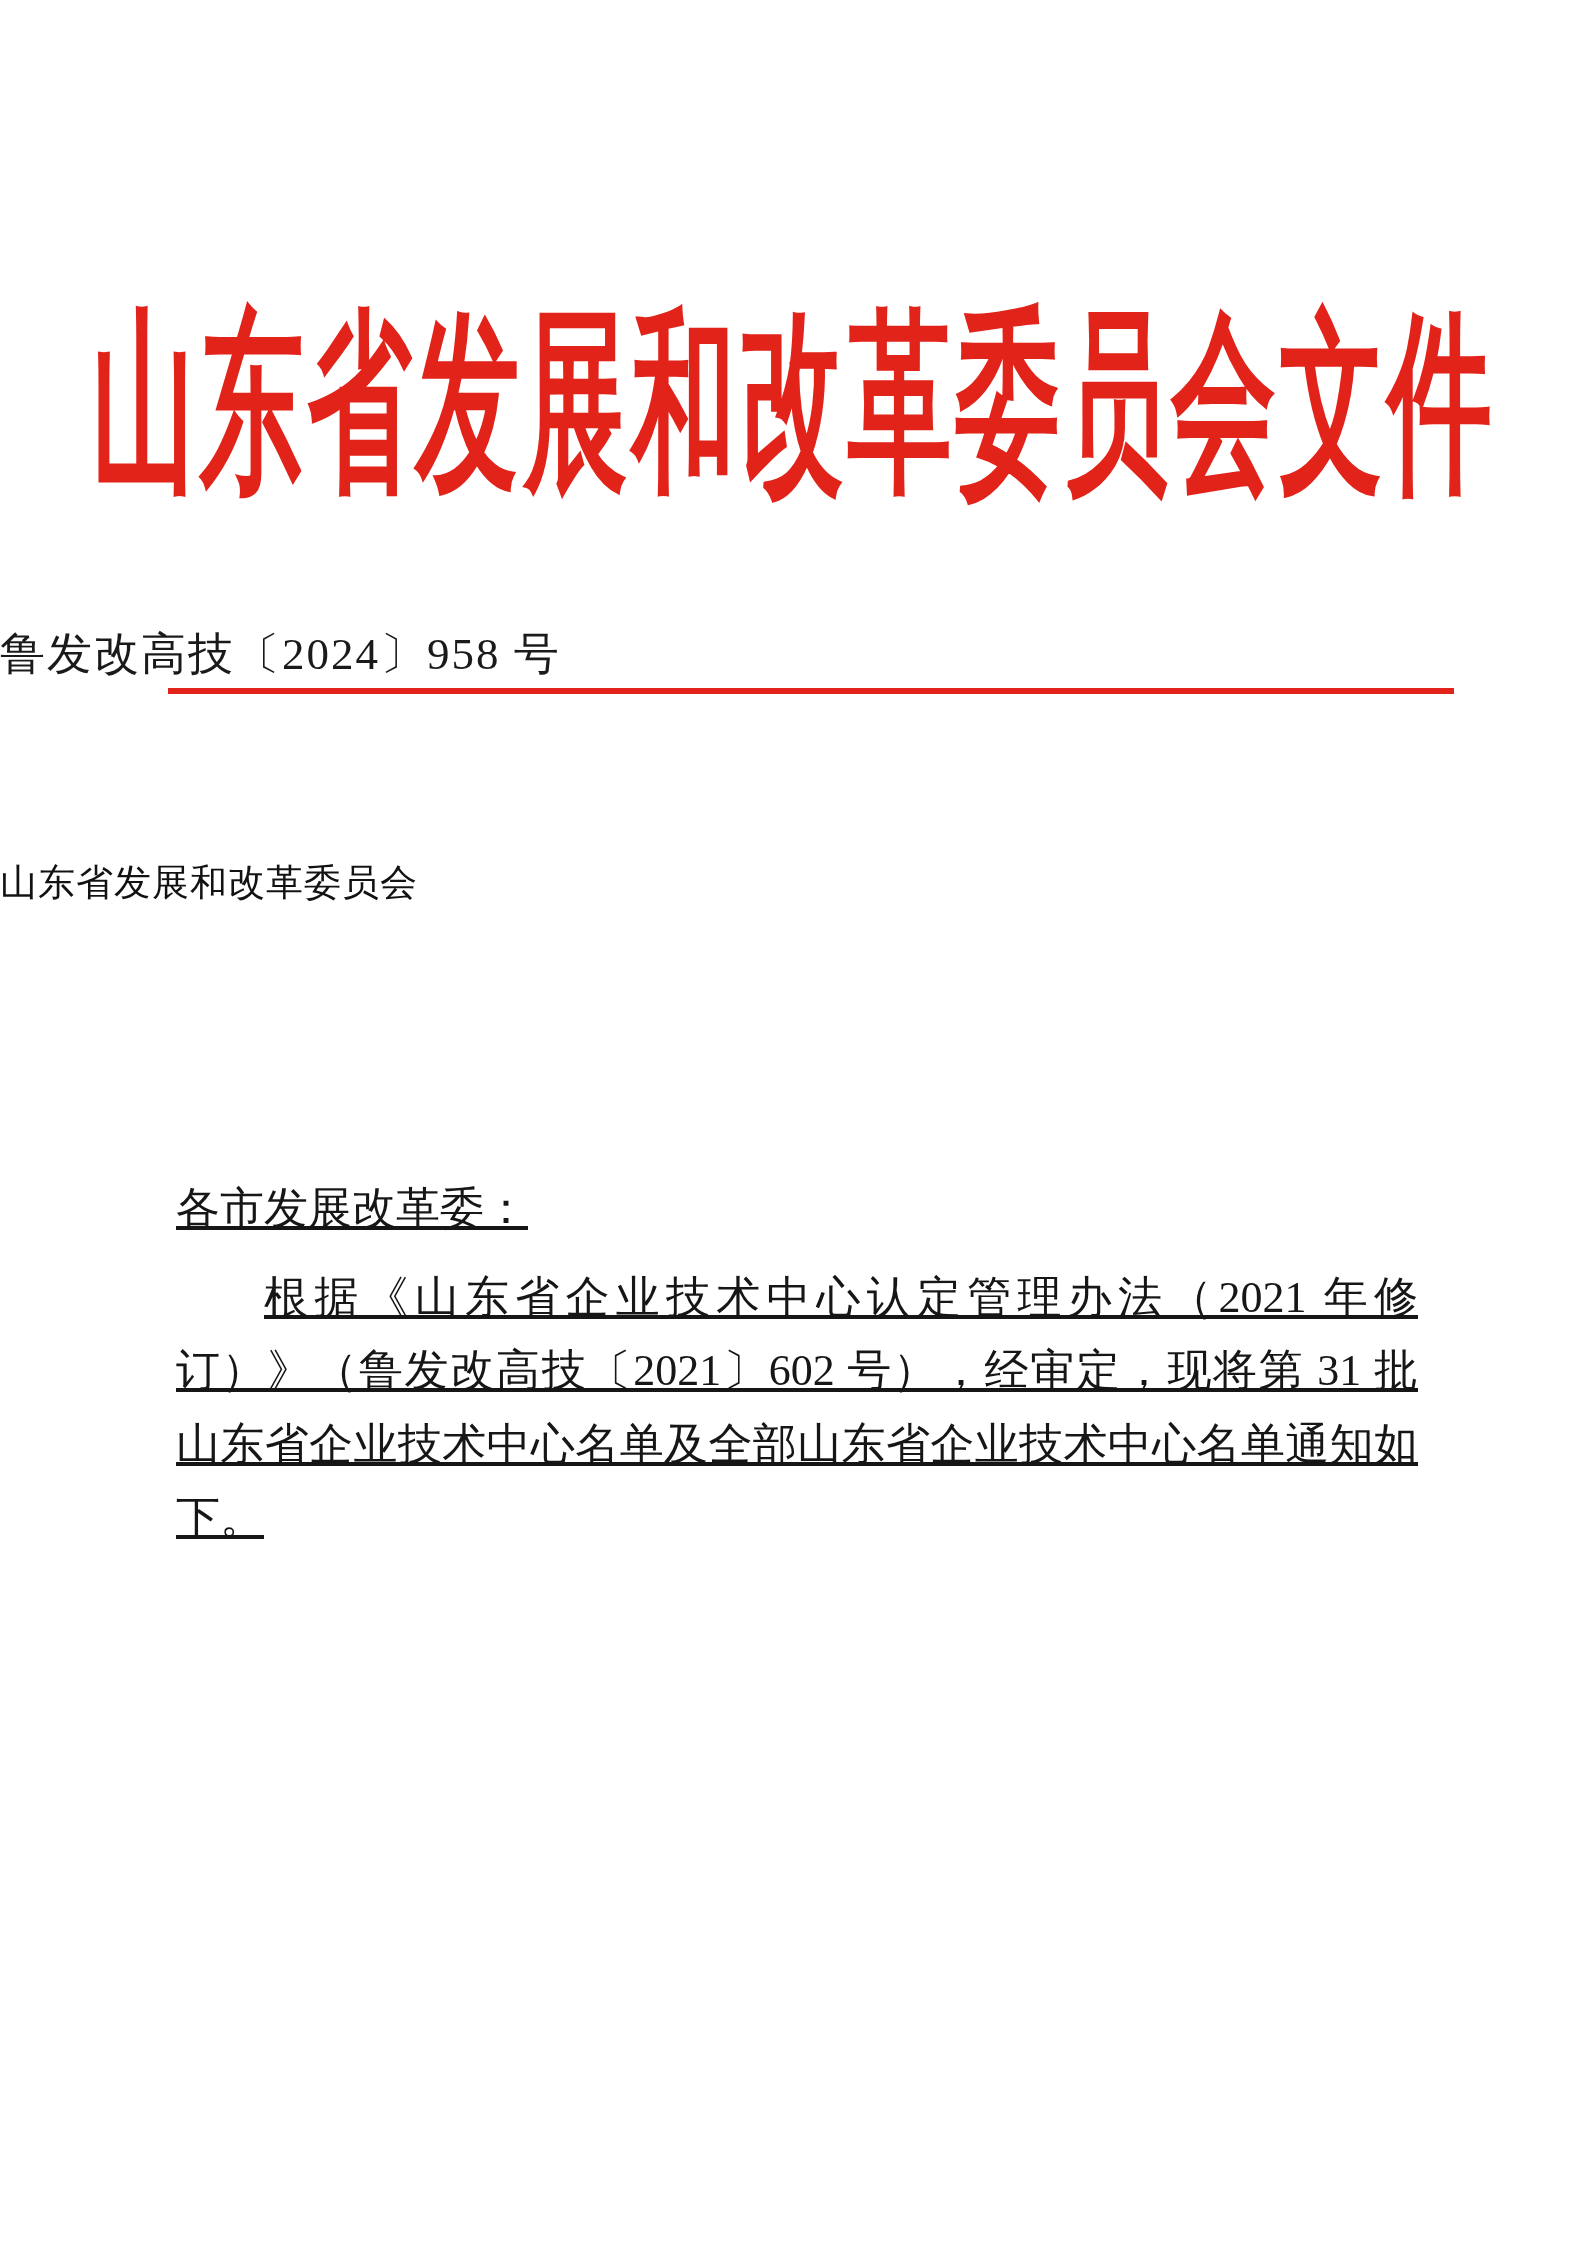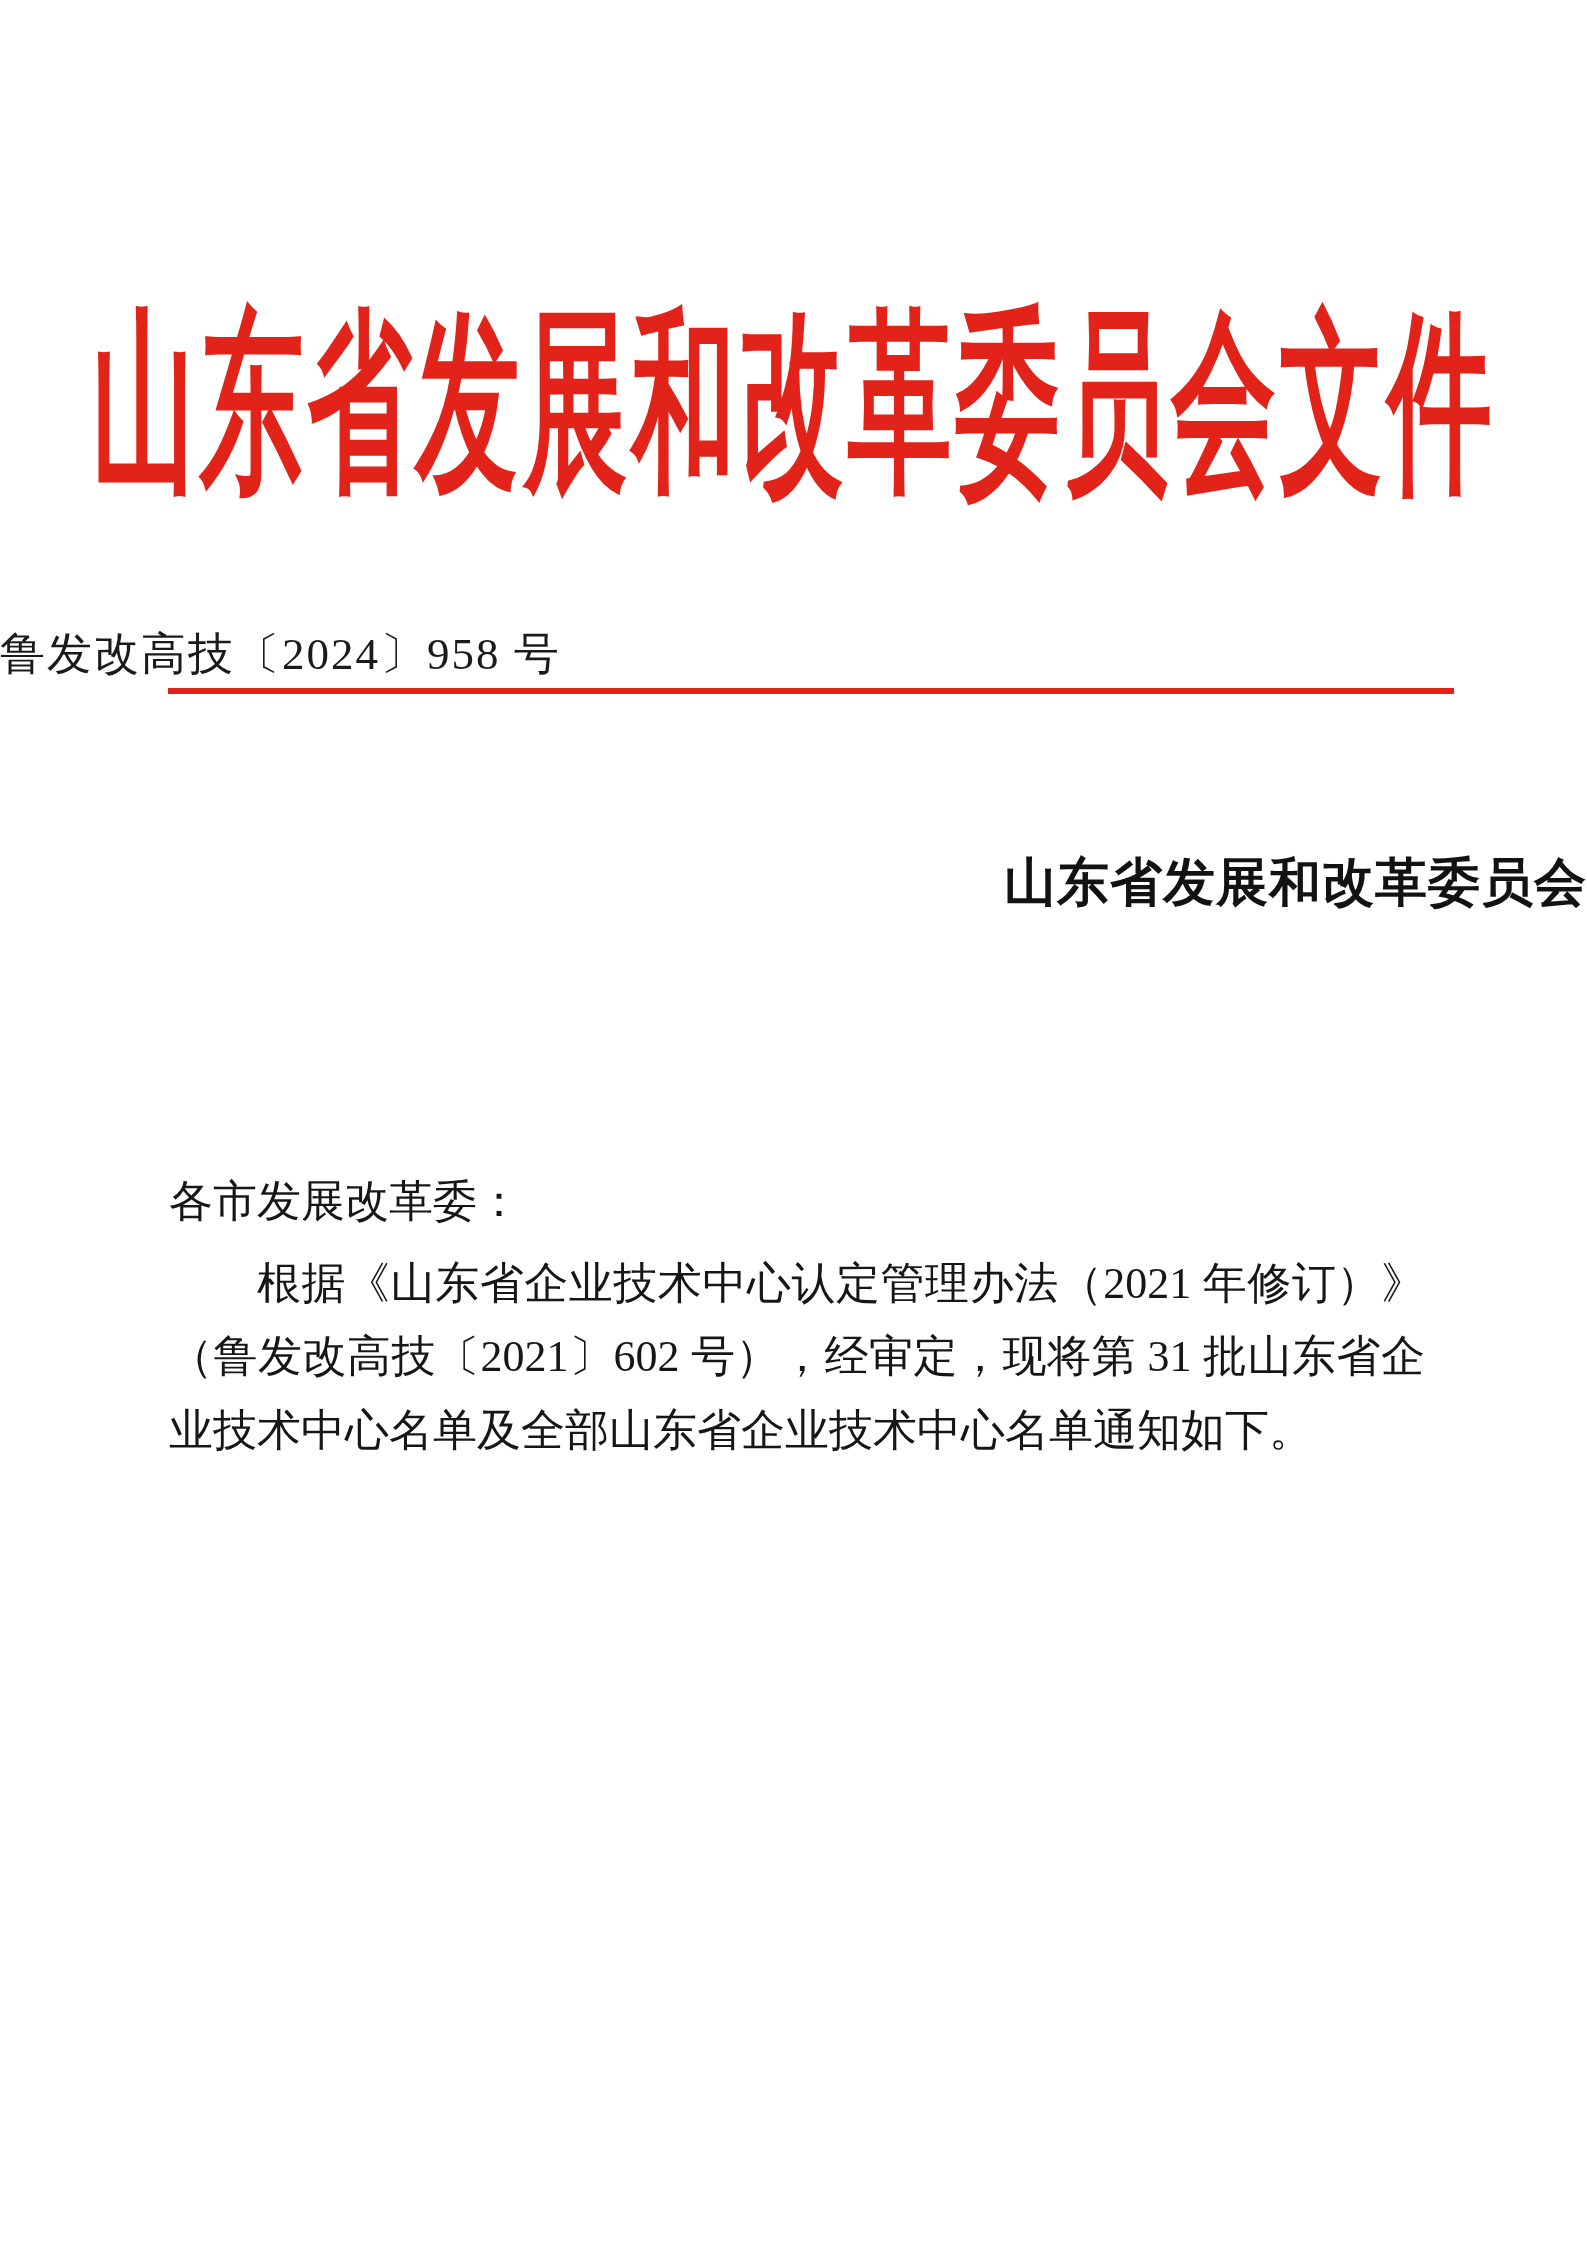--- a/index.html
+++ b/index.html
@@ -56,43 +56,44 @@
     height: 6px;
     background: #e2231a;
   }
 
   
   .notice-title {
     position: absolute;
     top: 846px;
     left: 0;
     width: 100%;
-    text-align: right;
-    font-weight: 700;
-    font-size: 52px;
+    text-align: left;
+    font-weight: 400;
+    font-size: 37px;
     line-height: 73px;
     letter-spacing: 1px;
     color: #121212;
   }
 
   
   .body-text {
     position: absolute;
     top: 1157px;
     left: 161px;
     width: 1272px;
     font-size: 44px;
     line-height: 73.5px;
     text-align: justify;
     text-justify: inter-ideograph;
     color: #161616;
   }
   .body-text p {
-    margin: 8px;
+    margin: 15px;
     text-indent: 2em;
+    text-decoration: underline;
   }
   .body-text p.salutation {
     text-indent: 0;
   }
 
   
   .page-number {
     position: absolute;
     top: 2064px;
     right: 196px;

